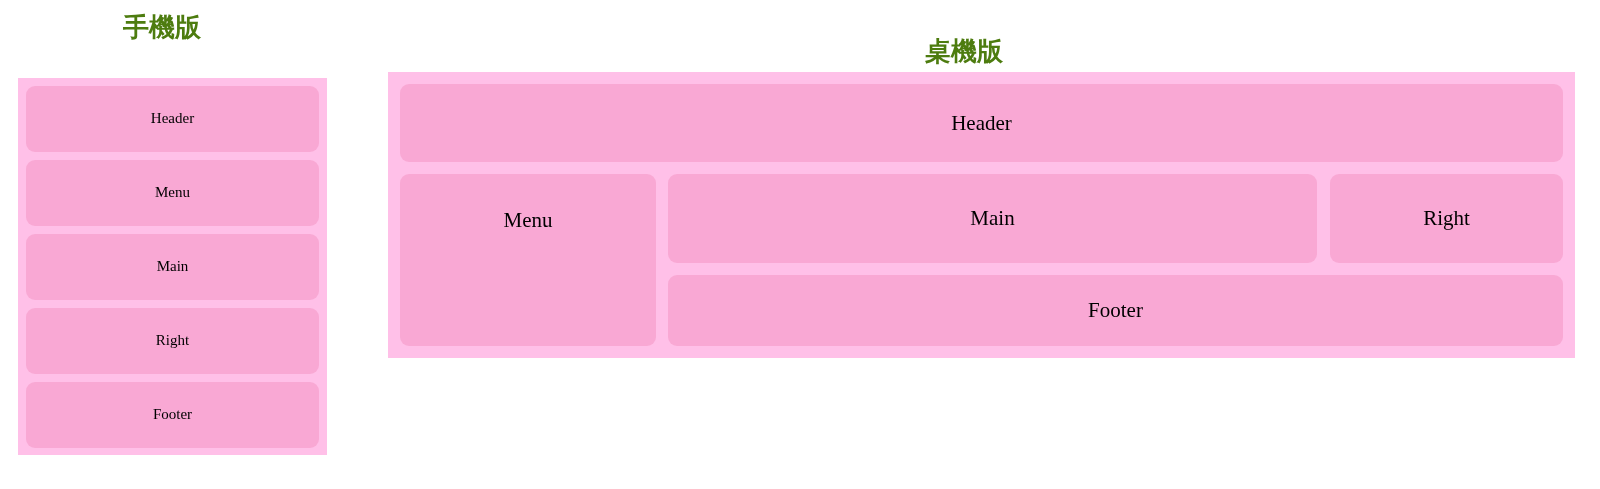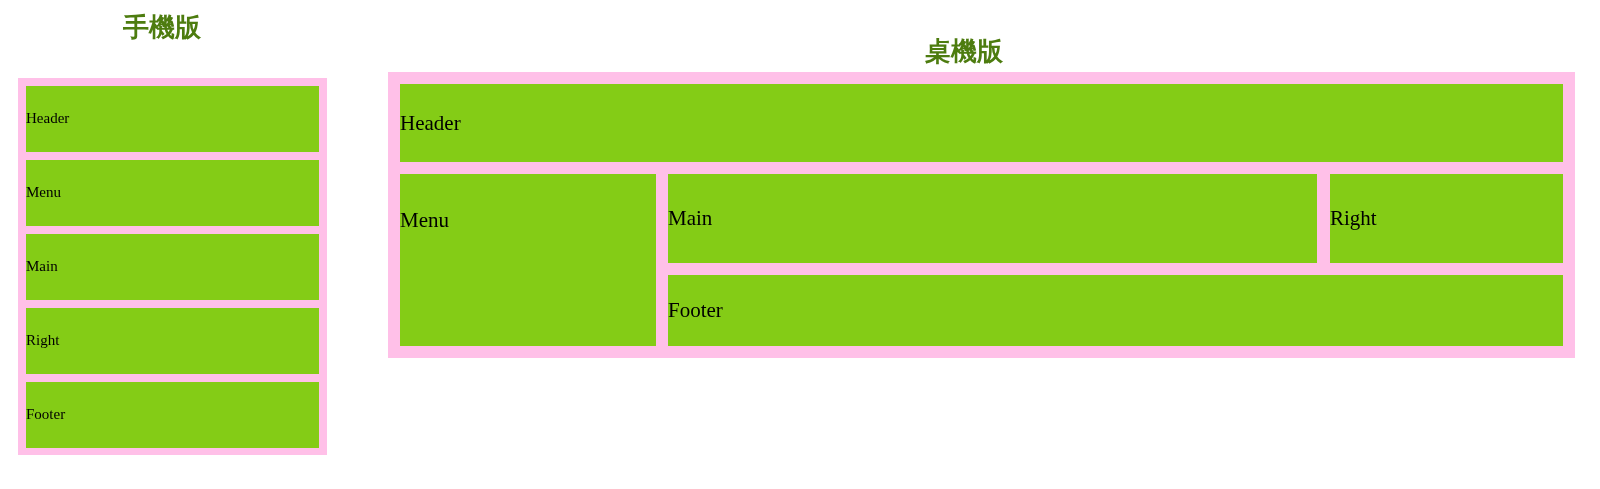--- a/index.html
+++ b/index.html
@@ -29,24 +29,25 @@
   #desktop-title { left: 925px; top: 14px; margin-top: 24px; }
 
   
   .frame {
     position: absolute;
     background: #ffc0e8;
     box-sizing: border-box;
   }
   .cell {
     position: absolute;
-    background: #84cc16;
+    background: #f9a8d4;
     box-sizing: border-box;
     color: #000000;
-    text-align: left;
+    text-align: center;
+    border-radius: 9px;
   }
   .cell > .cell-label {
     display: block;
     width: 100%;
   }
 
   
   #mobile-frame {
     left: 18px;
     top: 78px;

